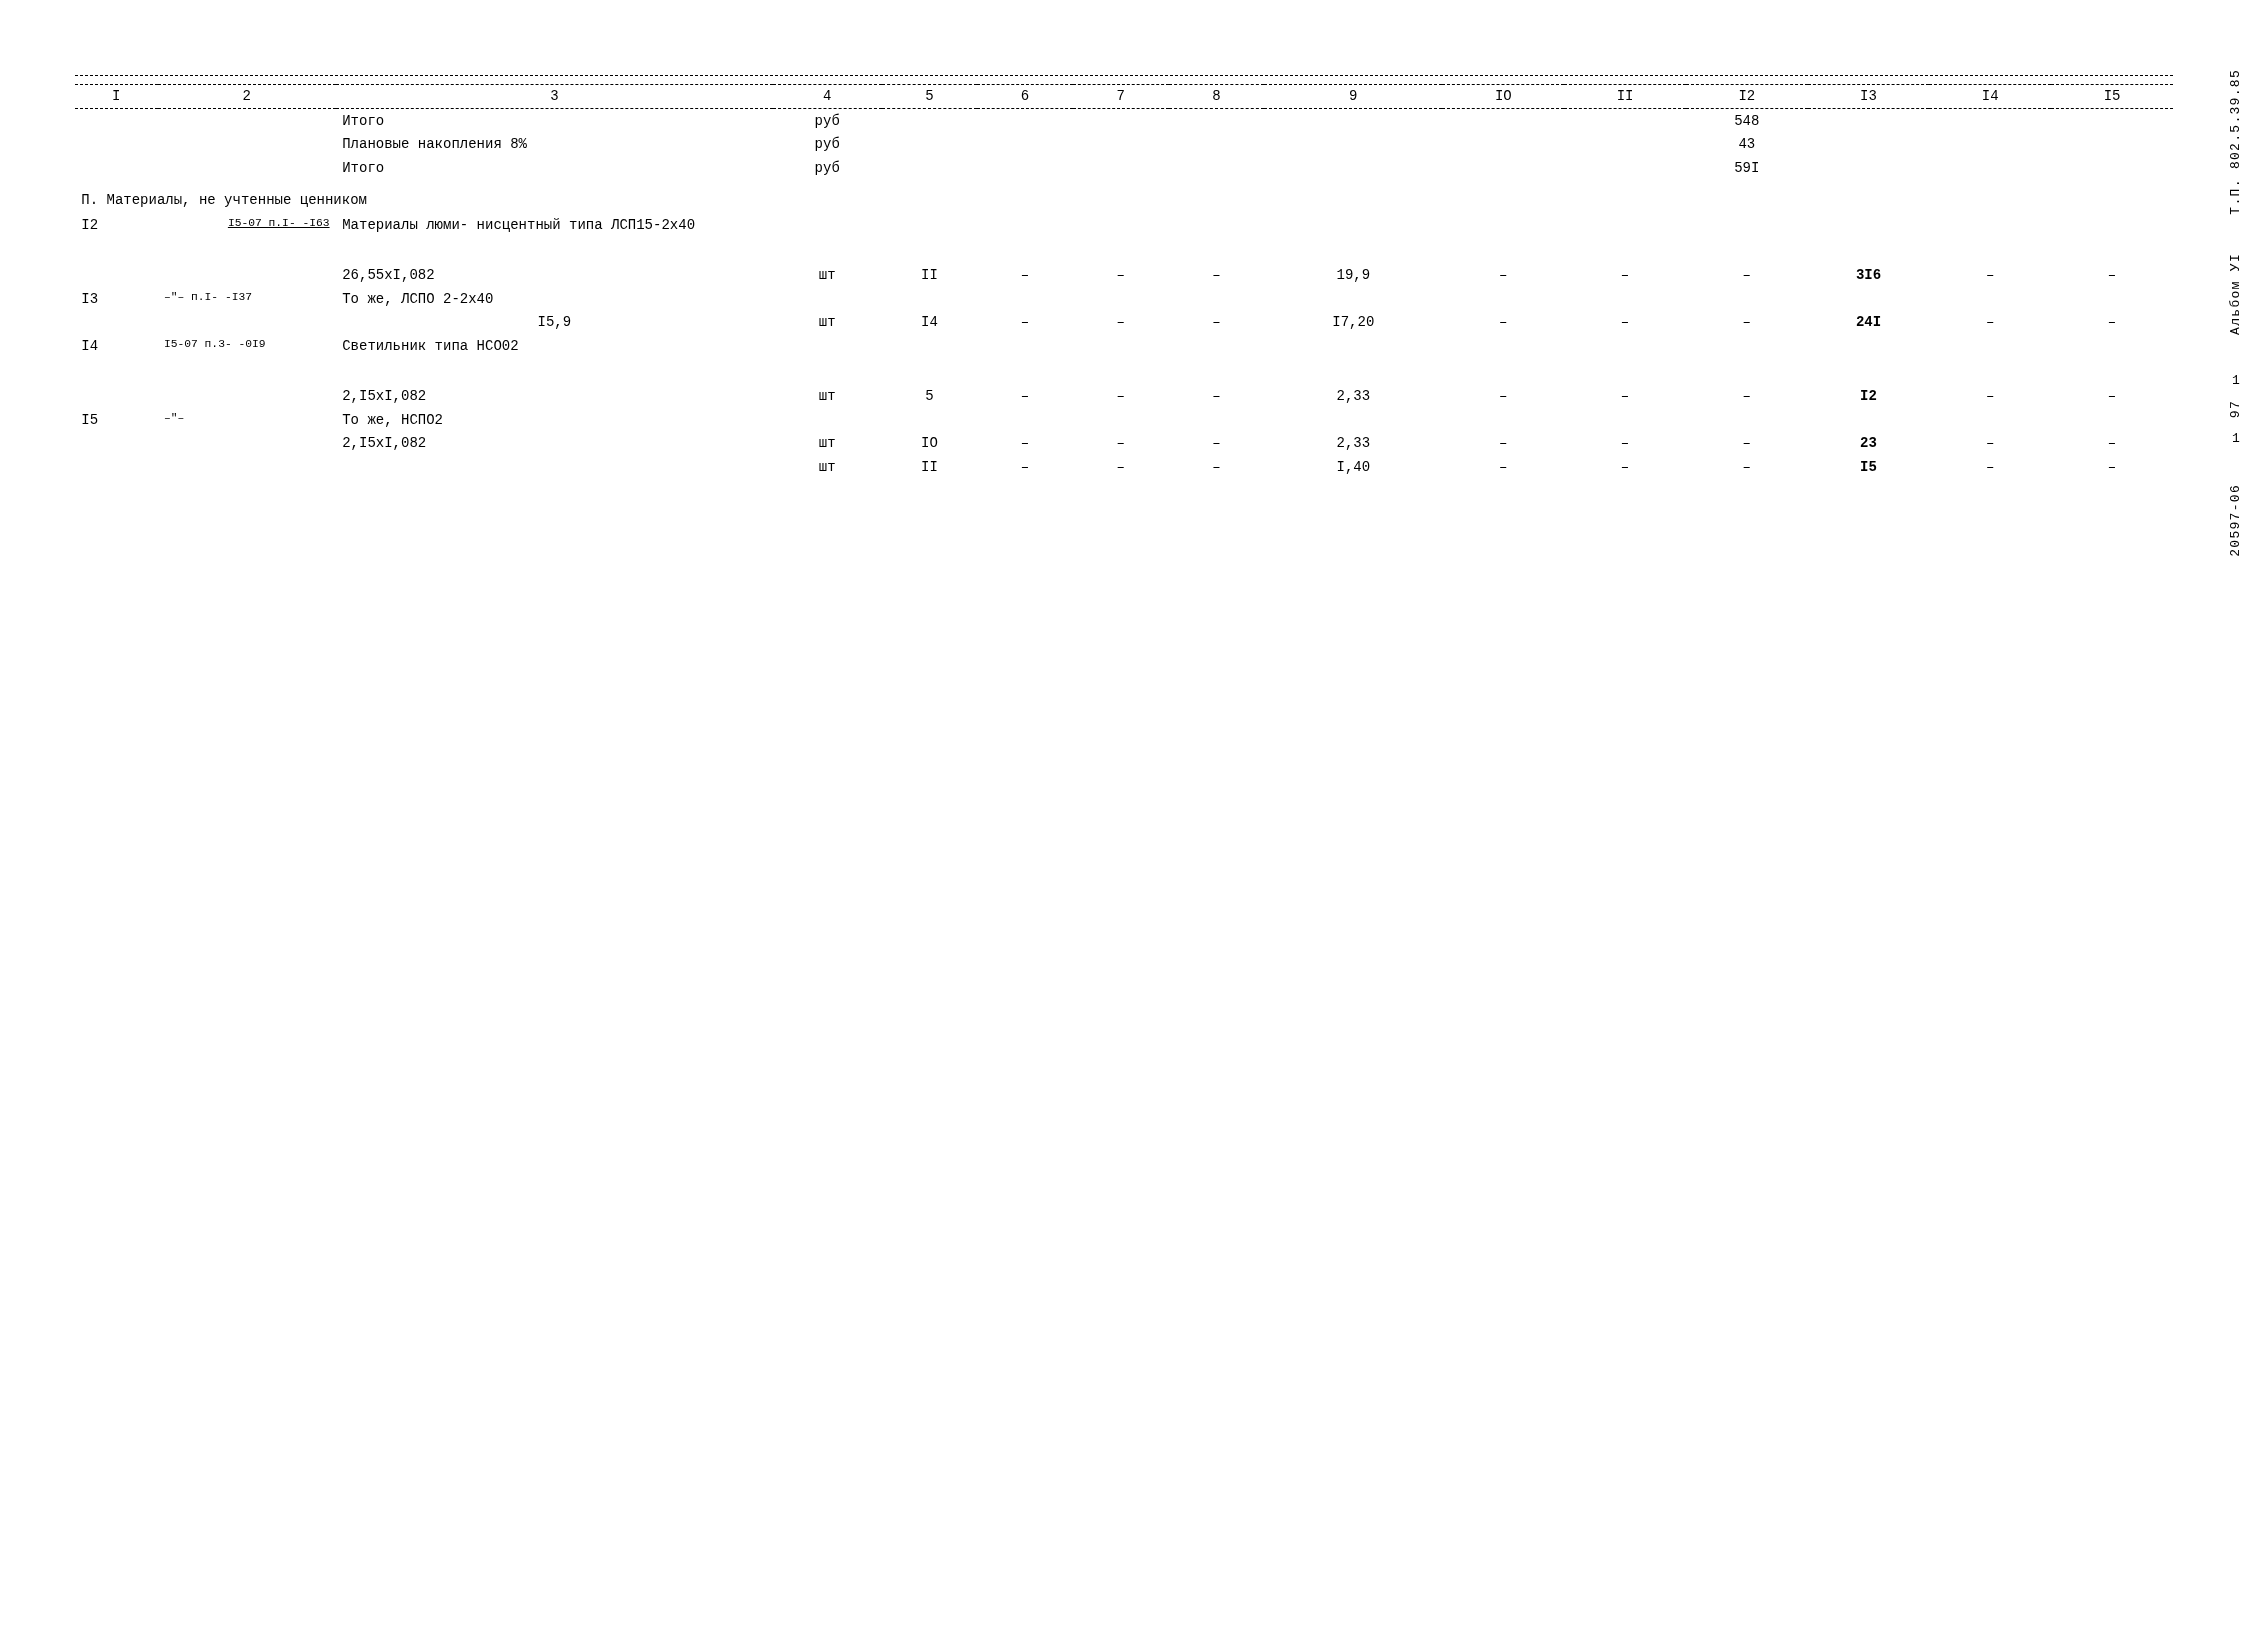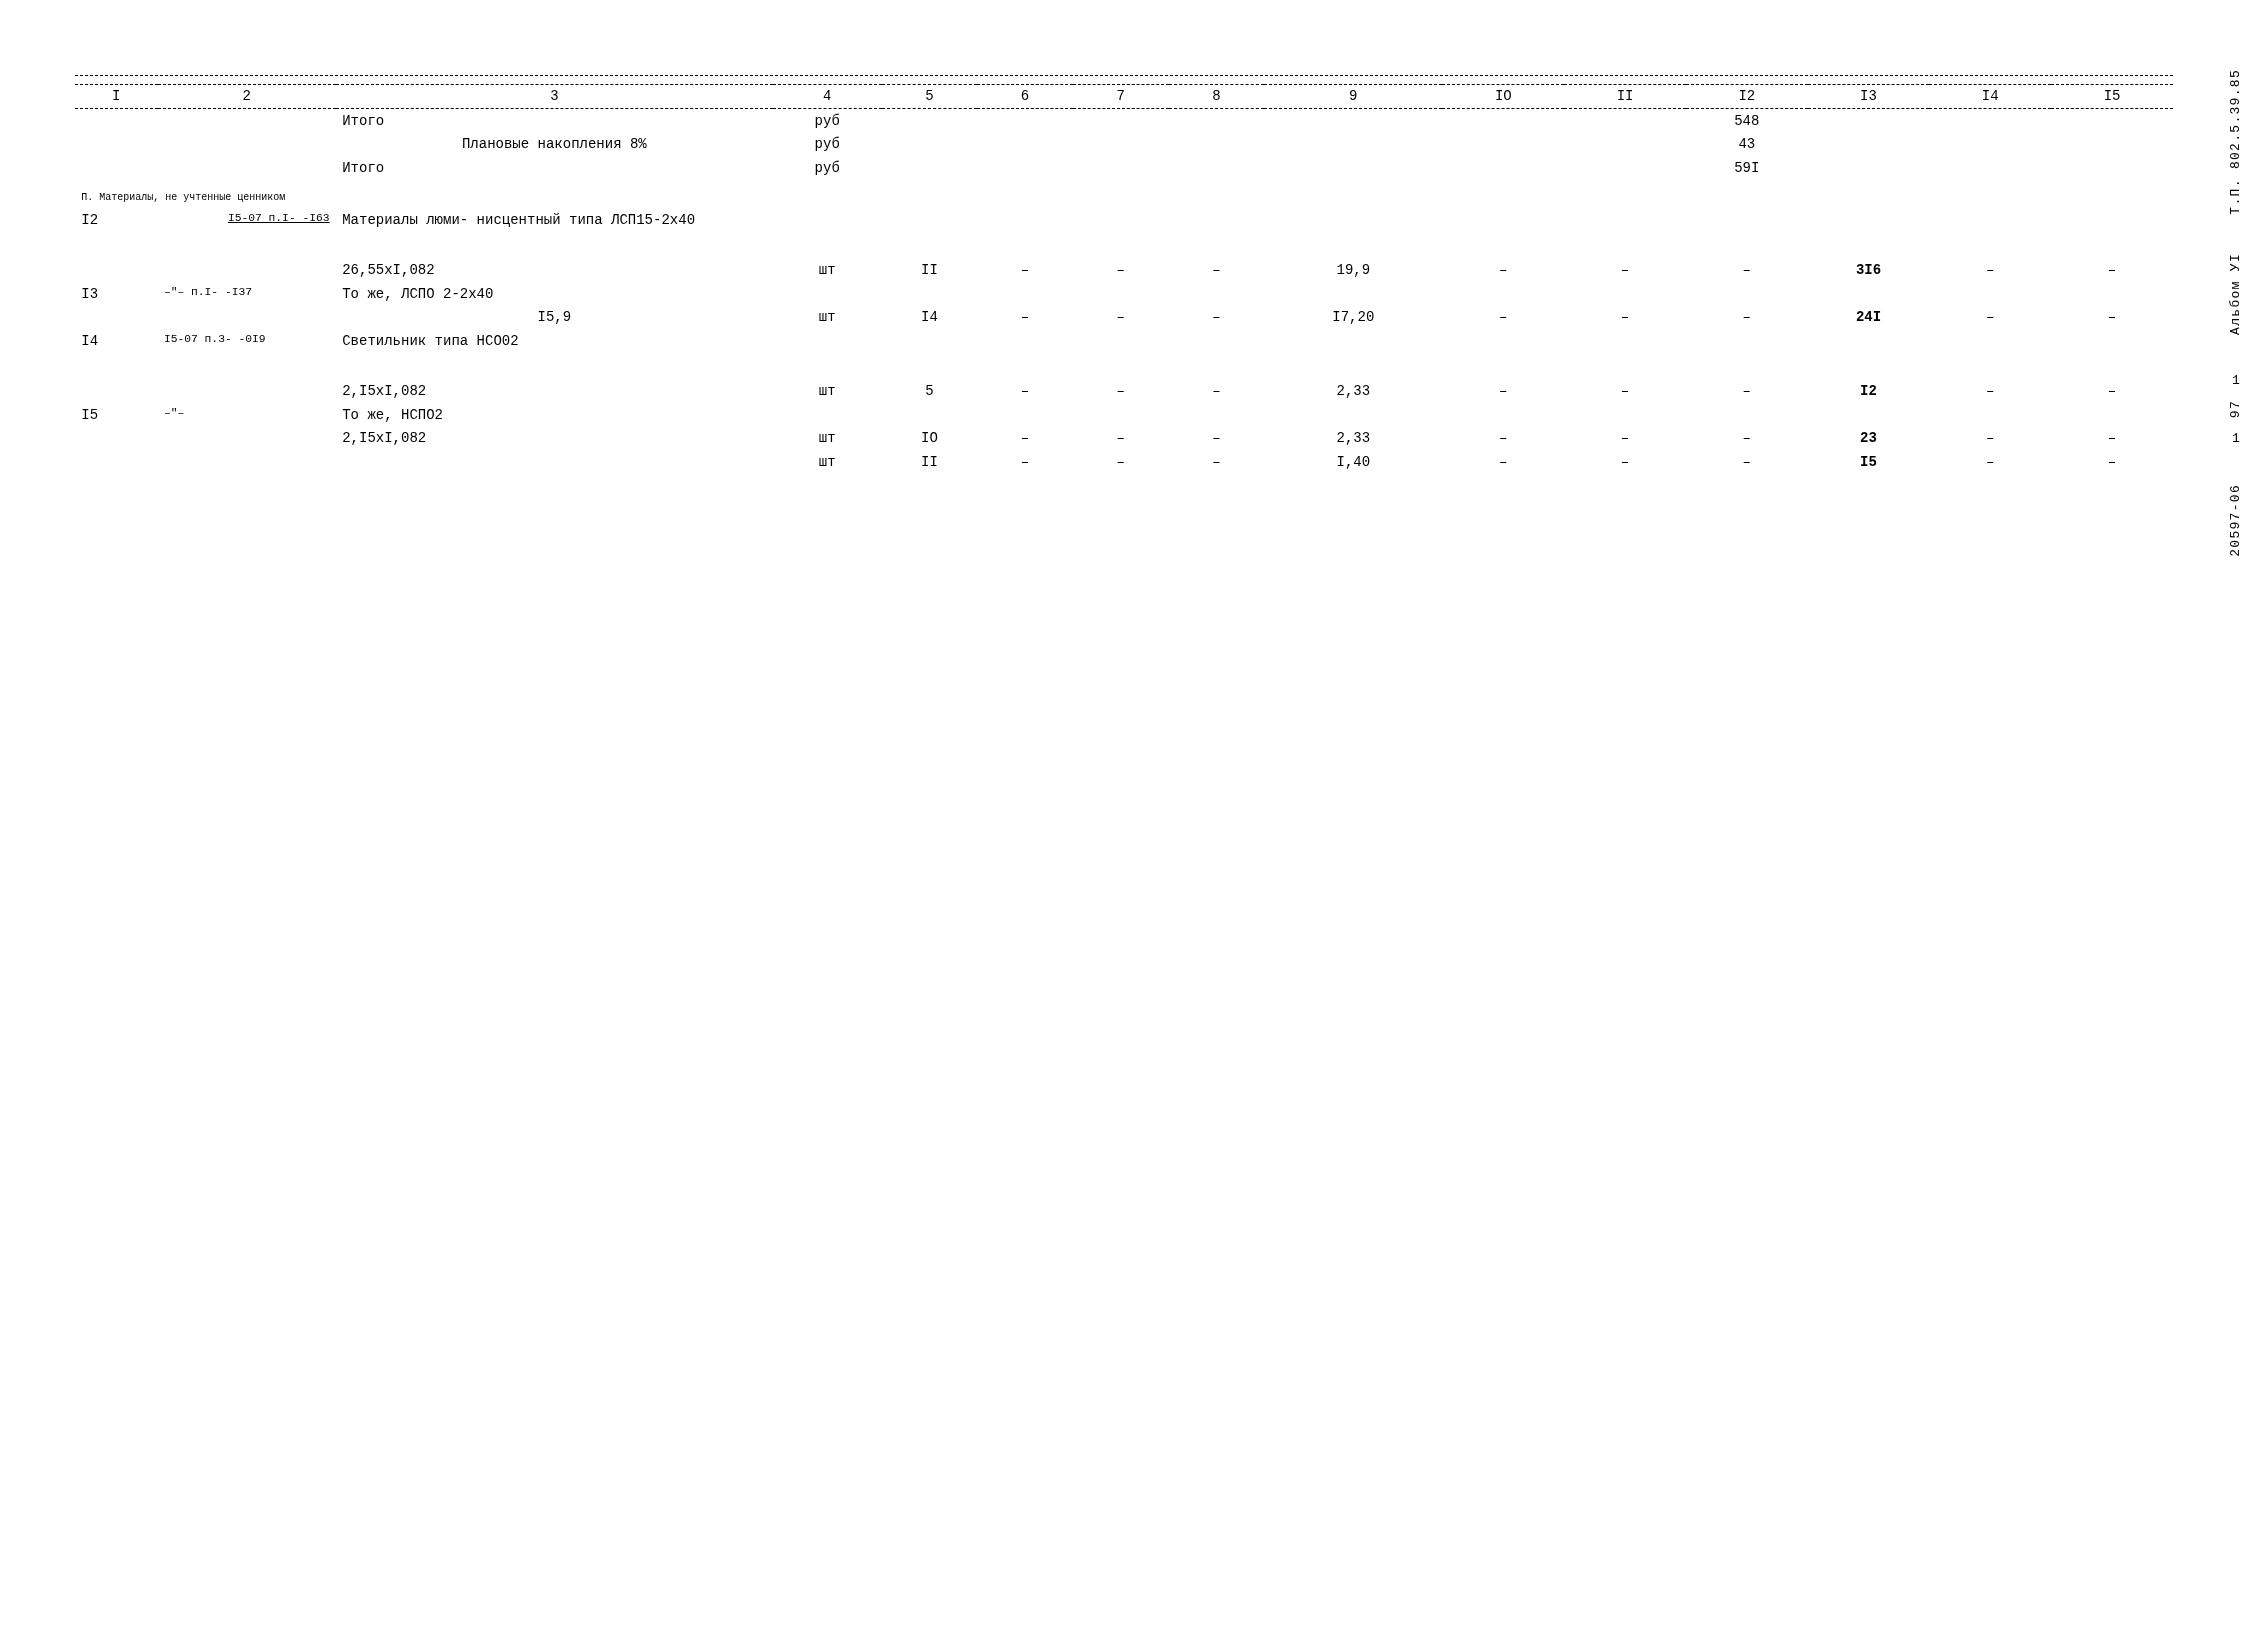--- a/index.html
+++ b/index.html
@@ -124,21 +124,21 @@
           <td class="col-10"></td>
           <td class="col-11"></td>
           <td class="col-12">548</td>
           <td class="col-13"></td>
           <td class="col-14"></td>
           <td class="col-15"></td>
         </tr>
         <tr>
           <td class="col-1" style="text-align: left; vertical-align: top;"></td>
           <td class="col-2" style="text-align: left; vertical-align: top; font-size: 11.3px; white-space: pre-line;"></td>
-          <td class="col-3" style="text-align: center; vertical-align: top; max-width: 188px; white-space: pre-line; margin-left: 48px;">Плановые накопления 8%</td>
+          <td class="col-3" style="text-align: left; vertical-align: top; max-width: 188px; white-space: pre-line; margin-left: 48px;">Плановые накопления 8%</td>
           <td class="col-4">руб</td>
           <td class="col-5"></td>
           <td class="col-6"></td>
           <td class="col-7"></td>
           <td class="col-8"></td>
           <td class="col-9"></td>
           <td class="col-10"></td>
           <td class="col-11"></td>
           <td class="col-12">43</td>
           <td class="col-13"></td>
@@ -156,21 +156,21 @@
           <td class="col-8"></td>
           <td class="col-9"></td>
           <td class="col-10"></td>
           <td class="col-11"></td>
           <td class="col-12">59I</td>
           <td class="col-13"></td>
           <td class="col-14"></td>
           <td class="col-15"></td>
         </tr>
         <tr>
-          <td colspan="15" style="text-align: left; padding-top: 12.6px; padding-bottom: 5px; font-size: 10px;">П. Материалы, не учтенные ценником</td>
+          <td colspan="15" style="text-align: left; padding-top: 12.6px; padding-bottom: 5px; font-size: 14px;">П. Материалы, не учтенные ценником</td>
         </tr>
         <tr style="height: 50px;">
           <td class="col-1" style="text-align: left; vertical-align: top;">I2</td>
           <td class="col-2" style="text-align: right; vertical-align: top; font-size: 11.3px; white-space: pre-line; text-decoration: underline;">I5-07 п.I- -I63</td>
           <td class="col-3" style="text-align: left; vertical-align: top; max-width: 188px; white-space: pre-line;">Материалы люми- нисцентный типа ЛСП15-2х40</td>
           <td class="col-4"></td>
           <td class="col-5"></td>
           <td class="col-6"></td>
           <td class="col-7"></td>
           <td class="col-8"></td>

